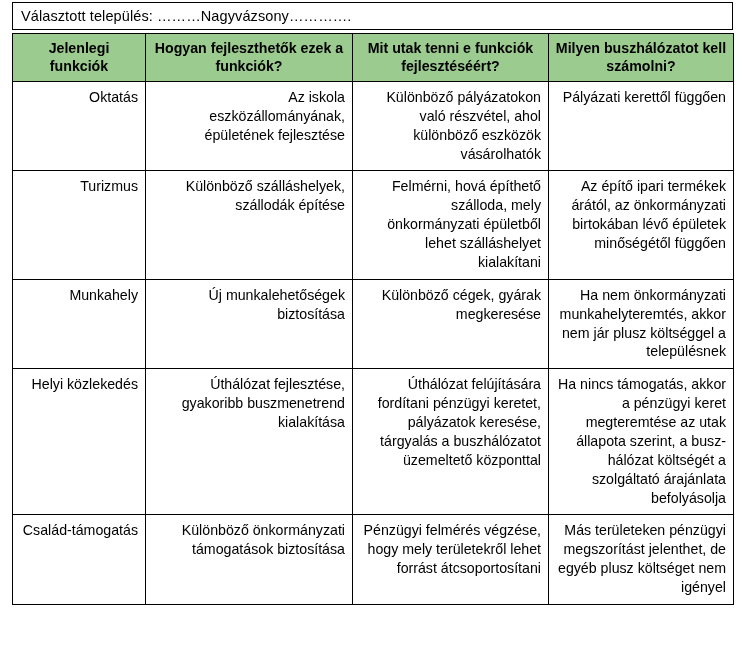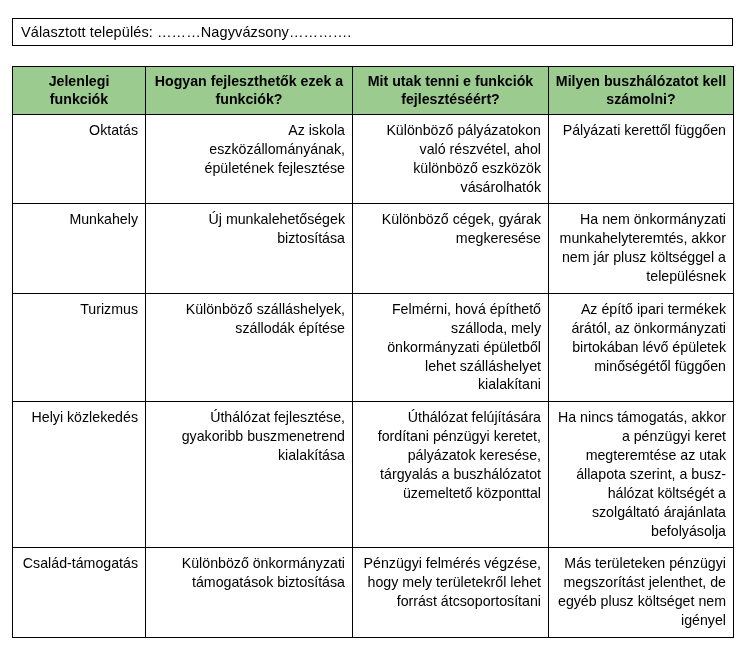--- a/index.html
+++ b/index.html
@@ -12,35 +12,35 @@
     height: 647px;
     font-family: "Liberation Sans", sans-serif;
     color: #000000;
     overflow: hidden;
   }
   .page {
     position: relative;
     width: 589px;
     height: 647px;
     box-sizing: border-box;
-    padding: 18px 12px 0 12px;
+    padding: 2px 12px 0 12px;
   }
   .title-box {
     border: 1px solid #000000;
     box-sizing: border-box;
     width: 721px;
     height: 28px;
     display: flex;
     align-items: center;
     padding-left: 8px;
     font-size: 14.5px;
     letter-spacing: 0.1px;
   }
   table.matrix {
-    margin-top: 20px;
+    margin-top: 3px;
     border-collapse: collapse;
     width: 721px;
     table-layout: fixed;
   }
   table.matrix td, table.matrix th {
     border: 1px solid #000000;
     vertical-align: top;
     padding: 6px 7px 7px 7px;
     font-size: 14.2px;
     line-height: 1.33;
@@ -85,30 +85,30 @@
       </tr>
     </thead>
     <tbody>
       <tr>
         <td>Oktatás</td>
         <td>Az iskola eszközállományának, épületének fejlesztése</td>
         <td>Különböző pályázatokon való részvétel, ahol különböző eszközök vásárolhatók</td>
         <td>Pályázati kerettől függően</td>
       </tr>
       <tr>
+        <td>Turizmus</td>
+        <td>Különböző szálláshelyek, szállodák építése</td>
+        <td>Felmérni, hová építhető szálloda, mely önkormányzati épületből lehet szálláshelyet kialakítani</td>
+        <td>Az építő ipari termékek árától, az önkormányzati birtokában lévő épületek minőségétől függően</td>
+      </tr>
+      <tr>
         <td>Munkahely</td>
         <td>Új munkalehetőségek biztosítása</td>
         <td>Különböző cégek, gyárak megkeresése</td>
         <td>Ha nem önkormányzati munkahelyteremtés, akkor nem jár plusz költséggel a településnek</td>
-      </tr>
-      <tr>
-        <td>Turizmus</td>
-        <td>Különböző szálláshelyek, szállodák építése</td>
-        <td>Felmérni, hová építhető szálloda, mely önkormányzati épületből lehet szálláshelyet kialakítani</td>
-        <td>Az építő ipari termékek árától, az önkormányzati birtokában lévő épületek minőségétől függően</td>
       </tr>
       <tr>
         <td>Helyi közlekedés</td>
         <td>Úthálózat fejlesztése, gyakoribb buszmenetrend kialakítása</td>
         <td>Úthálózat felújítására fordítani pénzügyi keretet, pályázatok keresése, tárgyalás a buszhálózatot üzemeltető központtal</td>
         <td>Ha nincs támogatás, akkor a pénzügyi keret megteremtése az utak állapota szerint, a busz-hálózat költségét a szolgáltató árajánlata befolyásolja</td>
       </tr>
       <tr>
         <td>Család-támogatás</td>
         <td>Különböző önkormányzati támogatások biztosítása</td>

